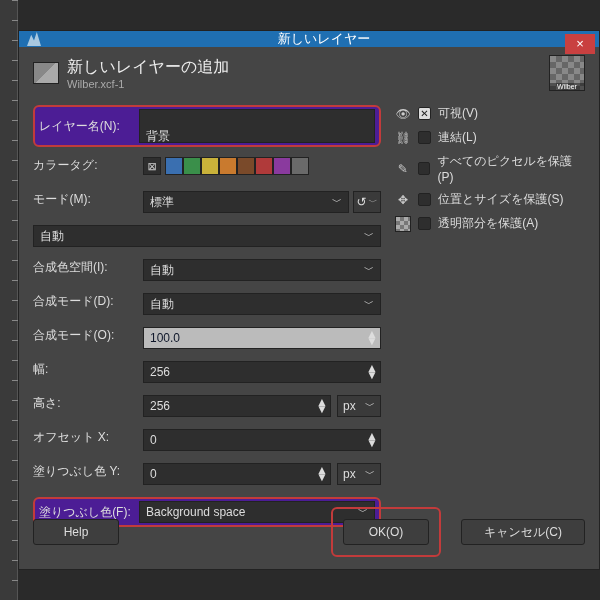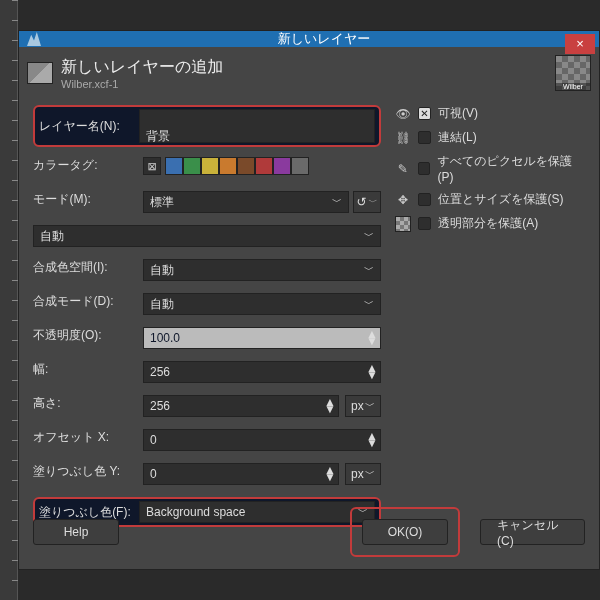--- a/index.html
+++ b/index.html
@@ -4,62 +4,62 @@
 <style>
 *{box-sizing:border-box;margin:0;padding:0;font-family:"Meiryo","MS PGothic",sans-serif;font-size:12px;color:#ddd}
 body{background:#2a2a2a;width:600px;height:600px;position:relative;overflow:hidden}
 .ruler-v{position:absolute;left:0;top:0;width:18px;height:600px;background:#3a3a3a;border-right:1px solid #555}
 .ruler-v .tick{position:absolute;left:12px;width:6px;height:1px;background:#888}
 .dialog{position:absolute;left:18px;top:30px;width:582px;height:540px;background:#454545;border:1px solid #222}
 .titlebar{height:16px;background:#1f6fb2;display:flex;align-items:center;position:relative}
 .titlebar .icon{width:14px;height:14px;margin:0 8px;background:#a8c8e0;clip-path:polygon(0 100%,30% 20%,50% 60%,70% 0,100% 100%)}
 .titlebar .title{flex:1;text-align:center;color:#fff;font-size:13px}
 .titlebar .close{position:absolute;right:4px;top:3px;width:30px;height:20px;background:#c94040;color:#fff;text-align:center;line-height:20px;font-size:13px;cursor:pointer}
-.header{display:flex;align-items:center;padding:8px 8px}
+.header{display:flex;align-items:center;padding:8px 14px}
 .header .layicon{width:26px;height:22px;background:linear-gradient(135deg,#888 50%,#aaa 50%);border:1px solid #222;margin-right:8px}
 .header .htext .main{font-size:16px;color:#eee}
 .header .htext .sub{font-size:11px;color:#aaa}
 .header .thumb{margin-left:auto;width:36px;height:36px;background:repeating-conic-gradient(#666 0 25%,#888 0 50%) 0 0/12px 12px;border:1px solid #222;position:relative}
 .header .thumb::after{content:"Wilber";position:absolute;bottom:0;left:0;right:0;font-size:7px;text-align:center;color:#fff;background:rgba(0,0,0,.4)}
 .body{display:flex;padding:6px 14px 0 14px;gap:14px}
 .col-l{flex:1}
 .col-r{width:190px}
 .row{display:flex;margin-bottom:10px;min-height:24px}
 .lbl{width:110px;font-size:12px}
 .lbl.dim{color:#888}
-.hl{border:2px solid #c23b3b;border-radius:6px;padding:2px 4px;display:flex;align-items:center;background:#0f172a}
+.hl{border:2px solid #c23b3b;border-radius:6px;padding:2px 4px;display:flex;align-items:center;background:#4c1d95}
 .hl .lbl{width:100px}
 .input{flex:1;height:22px;background:#2e2e2e;border:1px solid #222;padding:16px 6px;color:#ddd;line-height:20px}
 .swatches{display:flex;gap:0}
 .sw{width:18px;height:18px;border:1px solid #222}
 .xsw{width:18px;height:18px;border:1px solid #222;background:#2e2e2e;color:#ccc;text-align:center;line-height:16px;margin-right:4px;font-size:11px}
 .select{flex:1;height:22px;background:#2e2e2e;border:1px solid #222;display:flex;align-items:center;padding:0 6px;position:relative}
 .select.dim{color:#888}
 .select .chev{margin-left:auto}
 .btn-reset{width:28px;height:22px;background:#3a3a3a;border:1px solid #222;margin-left:4px;display:flex;align-items:center;justify-content:center;gap:2px}
 .btn-reset::before{content:"↺";font-size:12px}
 .btn-reset .chev{font-size:9px}
 .spin{flex:1;height:22px;background:#2e2e2e;border:1px solid #222;display:flex;align-items:center;padding:0 4px 0 6px}
 .spin.full{background:#bbb;color:#222}
 .spin.full .val{margin-left:auto;color:#0f172a}
 .spin .val{flex:1}
 .spin .arrows{width:10px;display:flex;flex-direction:column;font-size:7px;line-height:7px;text-align:center;color:#aaa}
 .spin.full .arrows{color:#444}
-.unit{width:36px;height:22px;background:#3a3a3a;border:1px solid #222;margin-left:6px;display:flex;align-items:center;padding:0 5px}
+.unit{width:44px;height:22px;background:#3a3a3a;border:1px solid #222;margin-left:6px;display:flex;align-items:center;padding:0 5px}
 .unit .chev{margin-left:auto}
 .switch-title{font-size:13px;margin-bottom:6px}
 .srow{display:flex;align-items:center;gap:7px;margin-bottom:7px;font-size:12px}
 .sicon{width:16px;height:16px;display:flex;align-items:center;justify-content:center;color:#ccc}
 .cb{width:13px;height:13px;background:#2e2e2e;border:1px solid #222;border-radius:2px}
 .cb.x{background:#ddd;color:#222;font-size:10px;line-height:11px;text-align:center}
 .footer{position:absolute;left:14px;right:14px;bottom:12px;display:flex;align-items:center;gap:20px}
 .btn{height:26px;padding:0 16px;background:#3e3e3e;border:1px solid #222;border-radius:3px;display:flex;align-items:center;justify-content:center;cursor:pointer}
 .btn.help{width:86px}
 .btn.ok{width:86px}
-.btn.cancel{width:105px}
+.btn.cancel{width:124px}
 .hl-ok{border:2px solid #c23b3b;border-radius:6px;padding:10px}
 .chev{font-size:10px}
 .checker{width:16px;height:16px;background:repeating-conic-gradient(#777 0 25%,#aaa 0 50%) 0 0/8px 8px;border:1px solid #222}
 </style>
 </head>
 <body>
 
 <div class="ruler-v">
     <div class="tick" style="top: 0px;"></div>
     <div class="tick" style="top: 20px;"></div>
@@ -159,21 +159,21 @@
 
       <div class="row">
         <div class="lbl">合成モード(D):</div>
         <div class="select">
             <span>自動</span>
             <span class="chev">﹀</span>
           </div>
       </div>
 
       <div class="row">
-        <div class="lbl">不透明度(O):</div>
+        <div class="lbl">合成モード(O):</div>
         <div class="spin full">
             <span class="val">100.0</span>
             <span class="arrows">
               <span>▲</span>
               <span>▼</span>
             </span>
           </div>
       </div>
 
       <div class="row">

